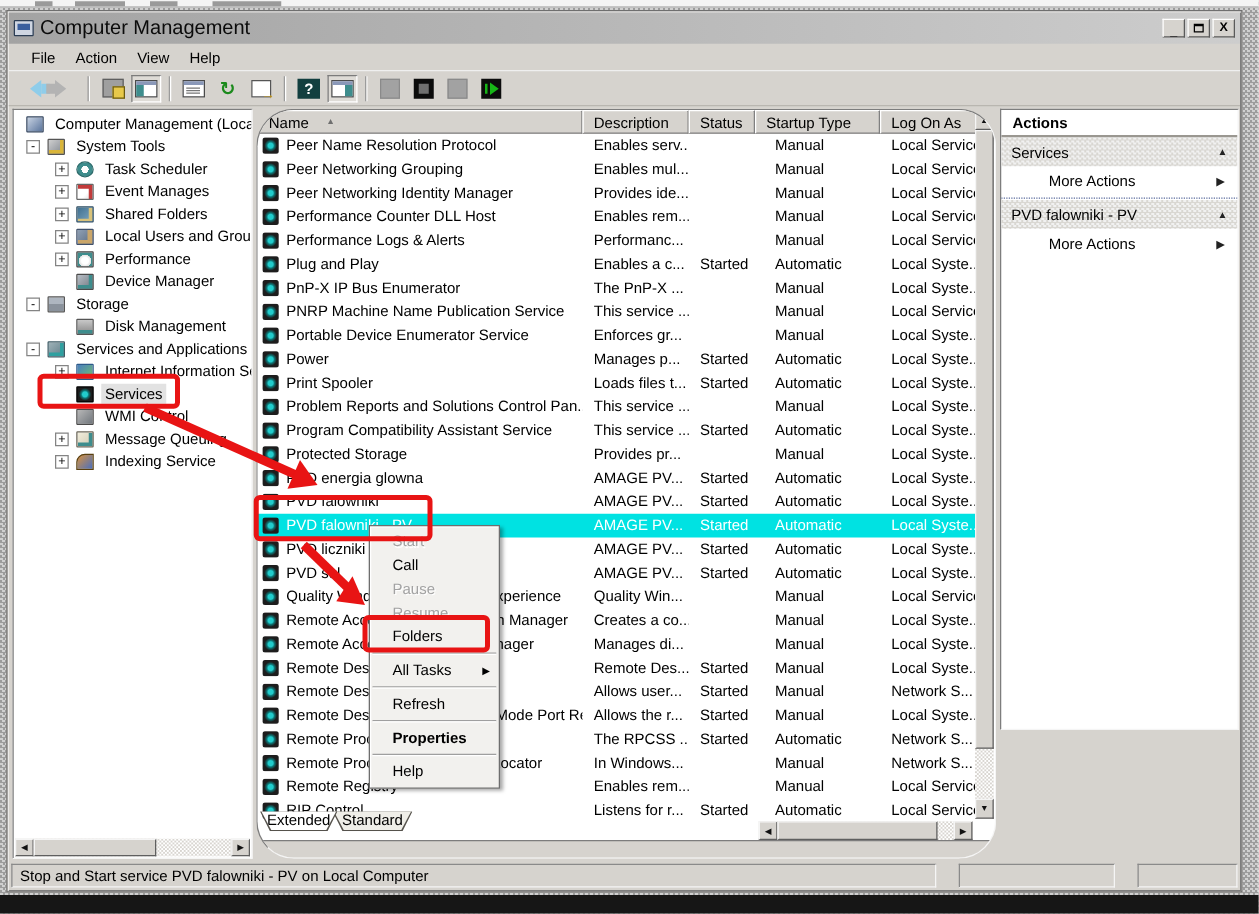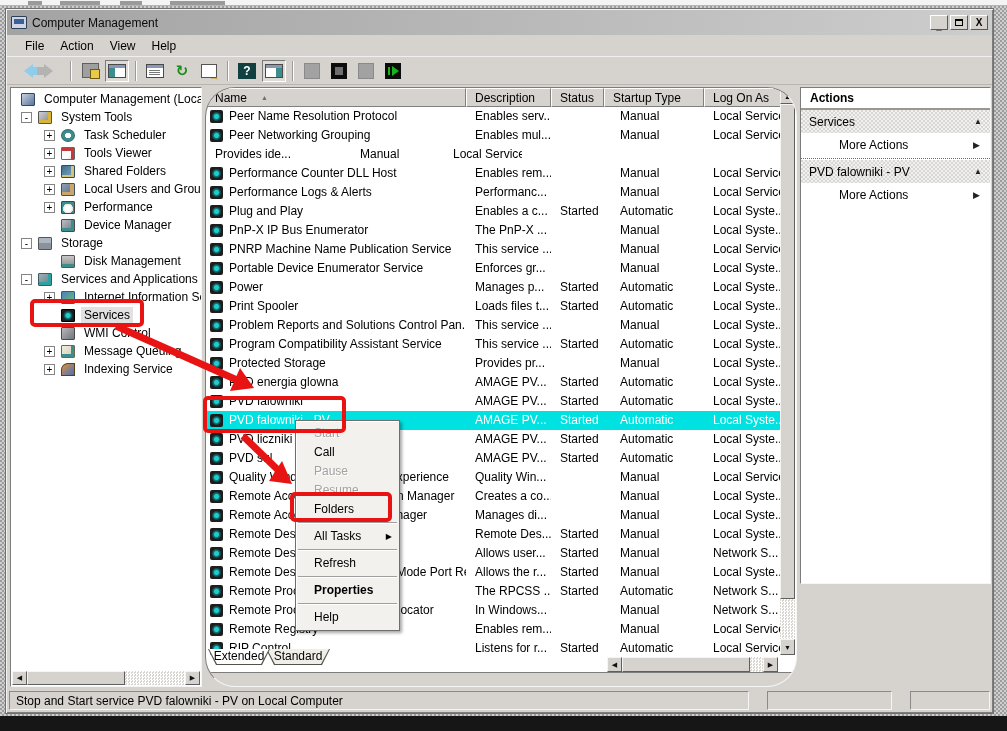--- a/index.html
+++ b/index.html
@@ -18,21 +18,21 @@
   #bottom-strip { left:0; top:716px; width:1007px; height:15px; background:#161616; }
 
   
   #win { left:5px; top:8px; width:989px; height:706px; background:#d6d3ce;
     border:1px solid #6f6f6f; box-shadow:inset 1px 1px 0 #f2f2f2, inset -1px -1px 0 #7d7d7d; }
 
   #titlebar { left:7px; top:10px; width:985px; height:25px;
     background:linear-gradient(90deg,#a3a3a3,#cdcdcd); display:flex; align-items:center; padding:0 4px; }
   #title-icon { width:16px; height:13px; background:#cfd6e2; border:1px solid #2c3e55; border-radius:1px; position:relative; margin-right:5px;}
   #title-icon::before { content:""; position:absolute; left:2px; top:2px; right:2px; bottom:4px; background:#3a5f9e; }
-  #title-text { font-size:12px; color:#0b0b0b; }
+  #title-text { font-size:16px; color:#0b0b0b; }
   #win-controls { margin-left:auto; display:flex; gap:2px; }
   .winbtn { width:18px; height:15px; background:#d6d3ce; border:1px solid;
     border-color:#ffffff #5a5a5a #5a5a5a #ffffff; font-size:10px; font-weight:bold;
     display:flex; align-items:center; justify-content:center; line-height:1; }
   .winbtn.min span { transform:translateY(3px); }
   .winbtn.max span { display:block; width:8px; height:7px; border:1px solid #000; border-top-width:2px; }
 
   #menubar { left:7px; top:35px; width:985px; height:21px; display:flex; align-items:center; padding-left:10px; }
   .menu-item { padding:2px 8px; }
 
@@ -251,21 +251,21 @@
           <span class="tlabel">System Tools</span>
         </div>
         <div class="titem d2">
           <span class="texp">+</span>
           <span class="ticon js-icon task-scheduler-icon"></span>
           <span class="tlabel">Task Scheduler</span>
         </div>
         <div class="titem d2">
           <span class="texp">+</span>
           <span class="ticon js-icon event-viewer-icon"></span>
-          <span class="tlabel">Tools Viewer</span>
+          <span class="tlabel">Event Manages</span>
         </div>
         <div class="titem d2">
           <span class="texp">+</span>
           <span class="ticon js-icon shared-folders-icon"></span>
           <span class="tlabel">Shared Folders</span>
         </div>
         <div class="titem d2">
           <span class="texp">+</span>
           <span class="ticon js-icon users-groups-icon"></span>
           <span class="tlabel">Local Users and Groups</span>
@@ -354,20 +354,24 @@
           <span class="cell c-name">
             <span class="svc-icon"></span>
             <span>Peer Networking Grouping</span>
           </span>
           <span class="cell c-desc">Enables mul...</span>
           <span class="cell c-status"></span>
           <span class="cell c-startup">Manual</span>
           <span class="cell c-logon">Local Service</span>
         </div>
         <div class="lrow">
+          <span class="cell c-name">
+            <span class="svc-icon"></span>
+            <span>Peer Networking Identity Manager</span>
+          </span>
           <span class="cell c-desc">Provides ide...</span>
           <span class="cell c-status"></span>
           <span class="cell c-startup">Manual</span>
           <span class="cell c-logon">Local Service</span>
         </div>
         <div class="lrow">
           <span class="cell c-name">
             <span class="svc-icon"></span>
             <span>Performance Counter DLL Host</span>
           </span>

